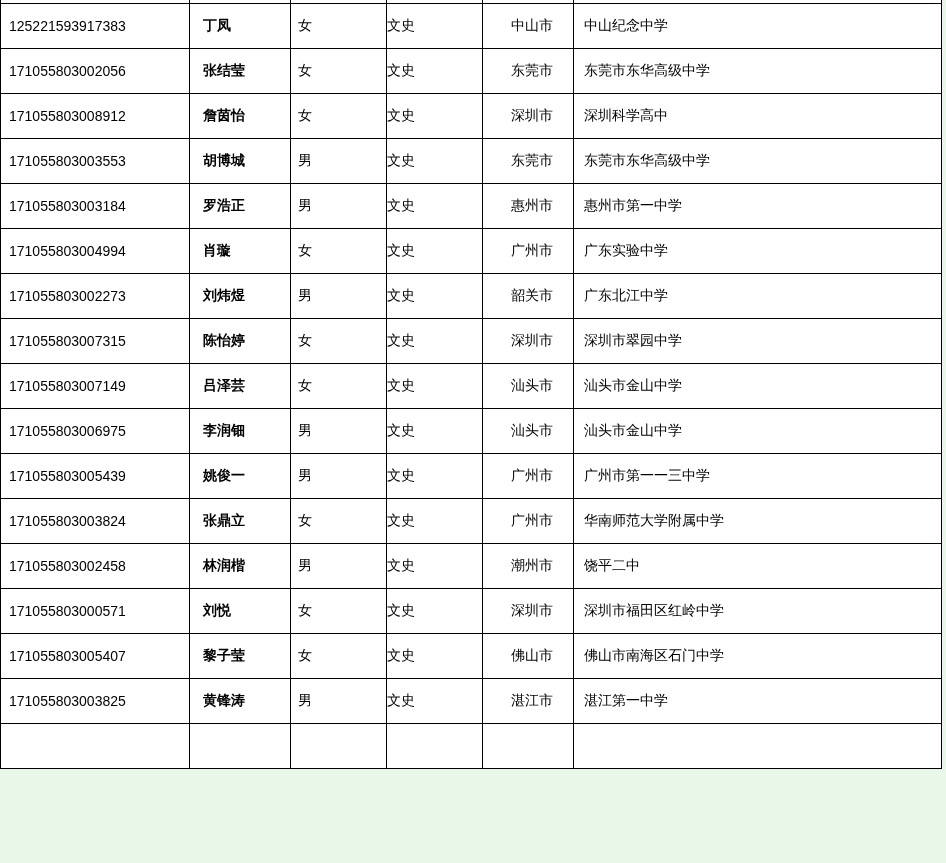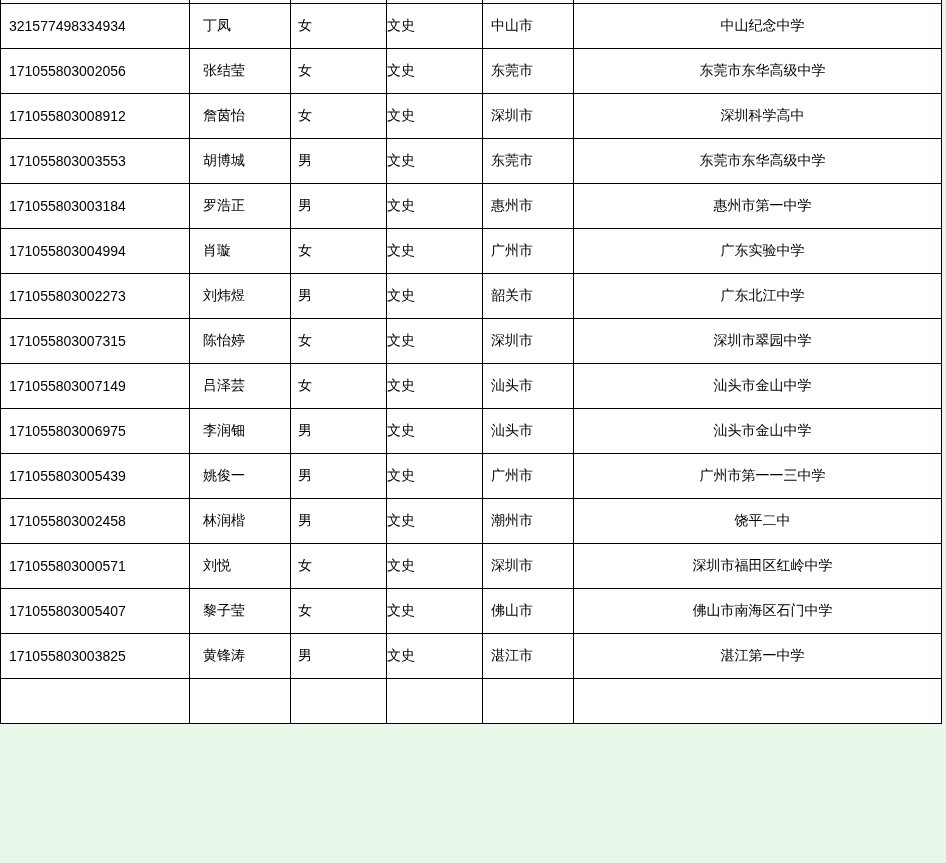--- a/index.html
+++ b/index.html
@@ -32,25 +32,25 @@
     padding: 0;
     font-size: 14px;
     color: var(--text-color, #000000);
     vertical-align: middle;
     white-space: nowrap;
     overflow: hidden;
     background: var(--cell-bg, #ffffff);
   }
   
   table.results td:nth-child(1) { padding-left: 8px;  }
-  table.results td:nth-child(2) { padding-left: 13px; }
+  table.results td:nth-child(2) { padding-left: 13px; font-weight: bold; }
   table.results td:nth-child(3) { padding-left: 7px;  }
   table.results td:nth-child(4) {  }
-  table.results td:nth-child(5) { padding-left: 8px;  }
-  table.results td:nth-child(6) { padding-left: 10px; text-align: center; }
+  table.results td:nth-child(5) { padding-left: 8px; text-align: center;  }
+  table.results td:nth-child(6) { padding-left: 10px; }
   
   col.c-id     { width: 189px; }
   col.c-name   { width: 101px; }
   col.c-gender { width: 96px;  }
   col.c-track  { width: 96px;  }
   col.c-city   { width: 91px;  }
   col.c-school { width: 368px; }
   tr.spacer td { height: 44px; }
 </style>
 </head>
@@ -70,21 +70,21 @@
       <tr class="spacer">
         <td></td>
         <td></td>
         <td></td>
         <td></td>
         <td></td>
         <td></td>
       </tr>
 
       <tr>
-    <td>321577498334934</td>
+    <td>125221593917383</td>
     <td>丁凤</td>
     <td>女</td>
     <td>文史</td>
     <td>中山市</td>
     <td>中山纪念中学</td>
   </tr>
         <tr>
     <td>171055803002056</td>
     <td>张结莹</td>
     <td>女</td>
@@ -156,20 +156,28 @@
     <td>汕头市</td>
     <td>汕头市金山中学</td>
   </tr>
         <tr>
     <td>171055803005439</td>
     <td>姚俊一</td>
     <td>男</td>
     <td>文史</td>
     <td>广州市</td>
     <td>广州市第一一三中学</td>
+  </tr>
+        <tr>
+    <td>171055803003824</td>
+    <td>张鼎立</td>
+    <td>女</td>
+    <td>文史</td>
+    <td>广州市</td>
+    <td>华南师范大学附属中学</td>
   </tr>
         <tr>
     <td>171055803002458</td>
     <td>林润楷</td>
     <td>男</td>
     <td>文史</td>
     <td>潮州市</td>
     <td>饶平二中</td>
   </tr>
         <tr>

